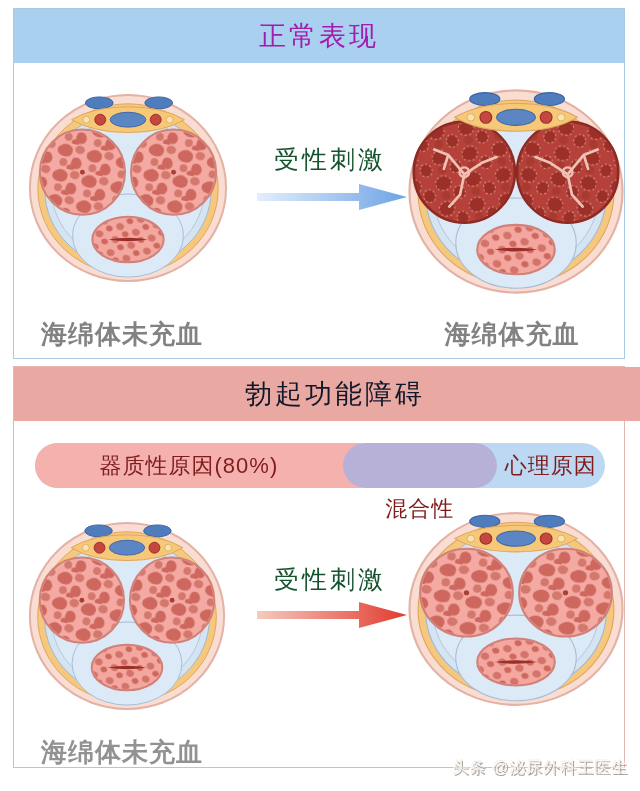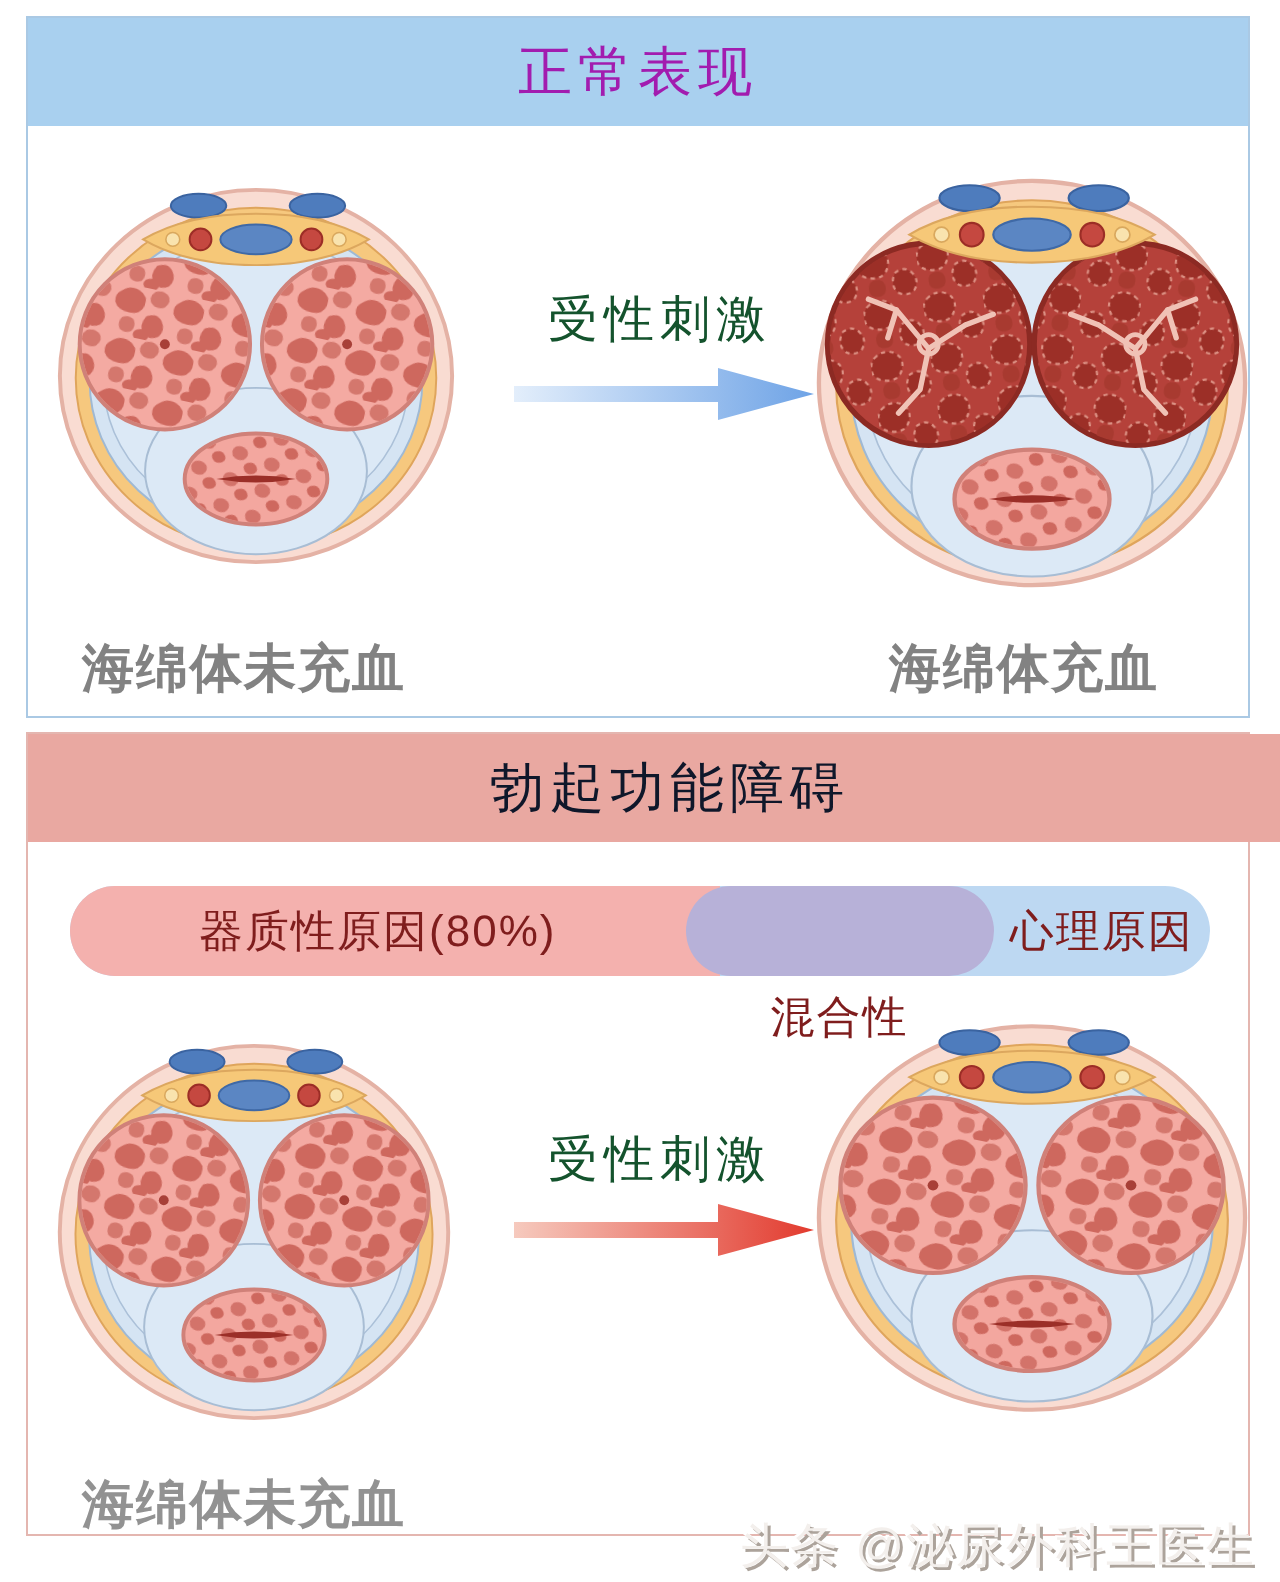--- a/index.html
+++ b/index.html
@@ -22,21 +22,21 @@
   
   #pill{position:absolute;left:21px;top:76px;width:570px;height:45px;border-radius:23px;background:#bdd8f2;}
   #pill .seg-pink{position:absolute;left:0;top:0;height:100%;width:57%;background:#f4b1ae;border-radius:23px 0 0 23px;}
   #pill .seg-purple{position:absolute;left:54%;top:0;height:100%;width:27%;background:#b7b1d8;border-radius:23px;}
   #pill .seg-label{position:absolute;top:0;height:100%;display:flex;align-items:center;justify-content:center;
        color:#7f1d1d;font-size:22px;letter-spacing:1px;}
   #pill .lab-1{left:0;width:54%;}
   #pill .lab-2{left:54%;width:27%;margin-top:43px;}
   #pill .lab-3{left:81%;width:19%;}
   
-  #watermark{position:absolute;right:12px;top:757px;font-size:24px;letter-spacing:1px;
+  #watermark{position:absolute;right:12px;top:757px;font-size:16px;letter-spacing:1px;
        color:#f3efec;text-shadow:1.5px 1.5px 0 #aca39b, -1px -1px 0 #ffffff;}
   .defs-holder{position:absolute;width:0;height:0;overflow:hidden;}
 </style>
 </head>
 <body>
 
 <div id="stage">
 
   <svg class="defs-holder" aria-hidden="true">
     <defs>

